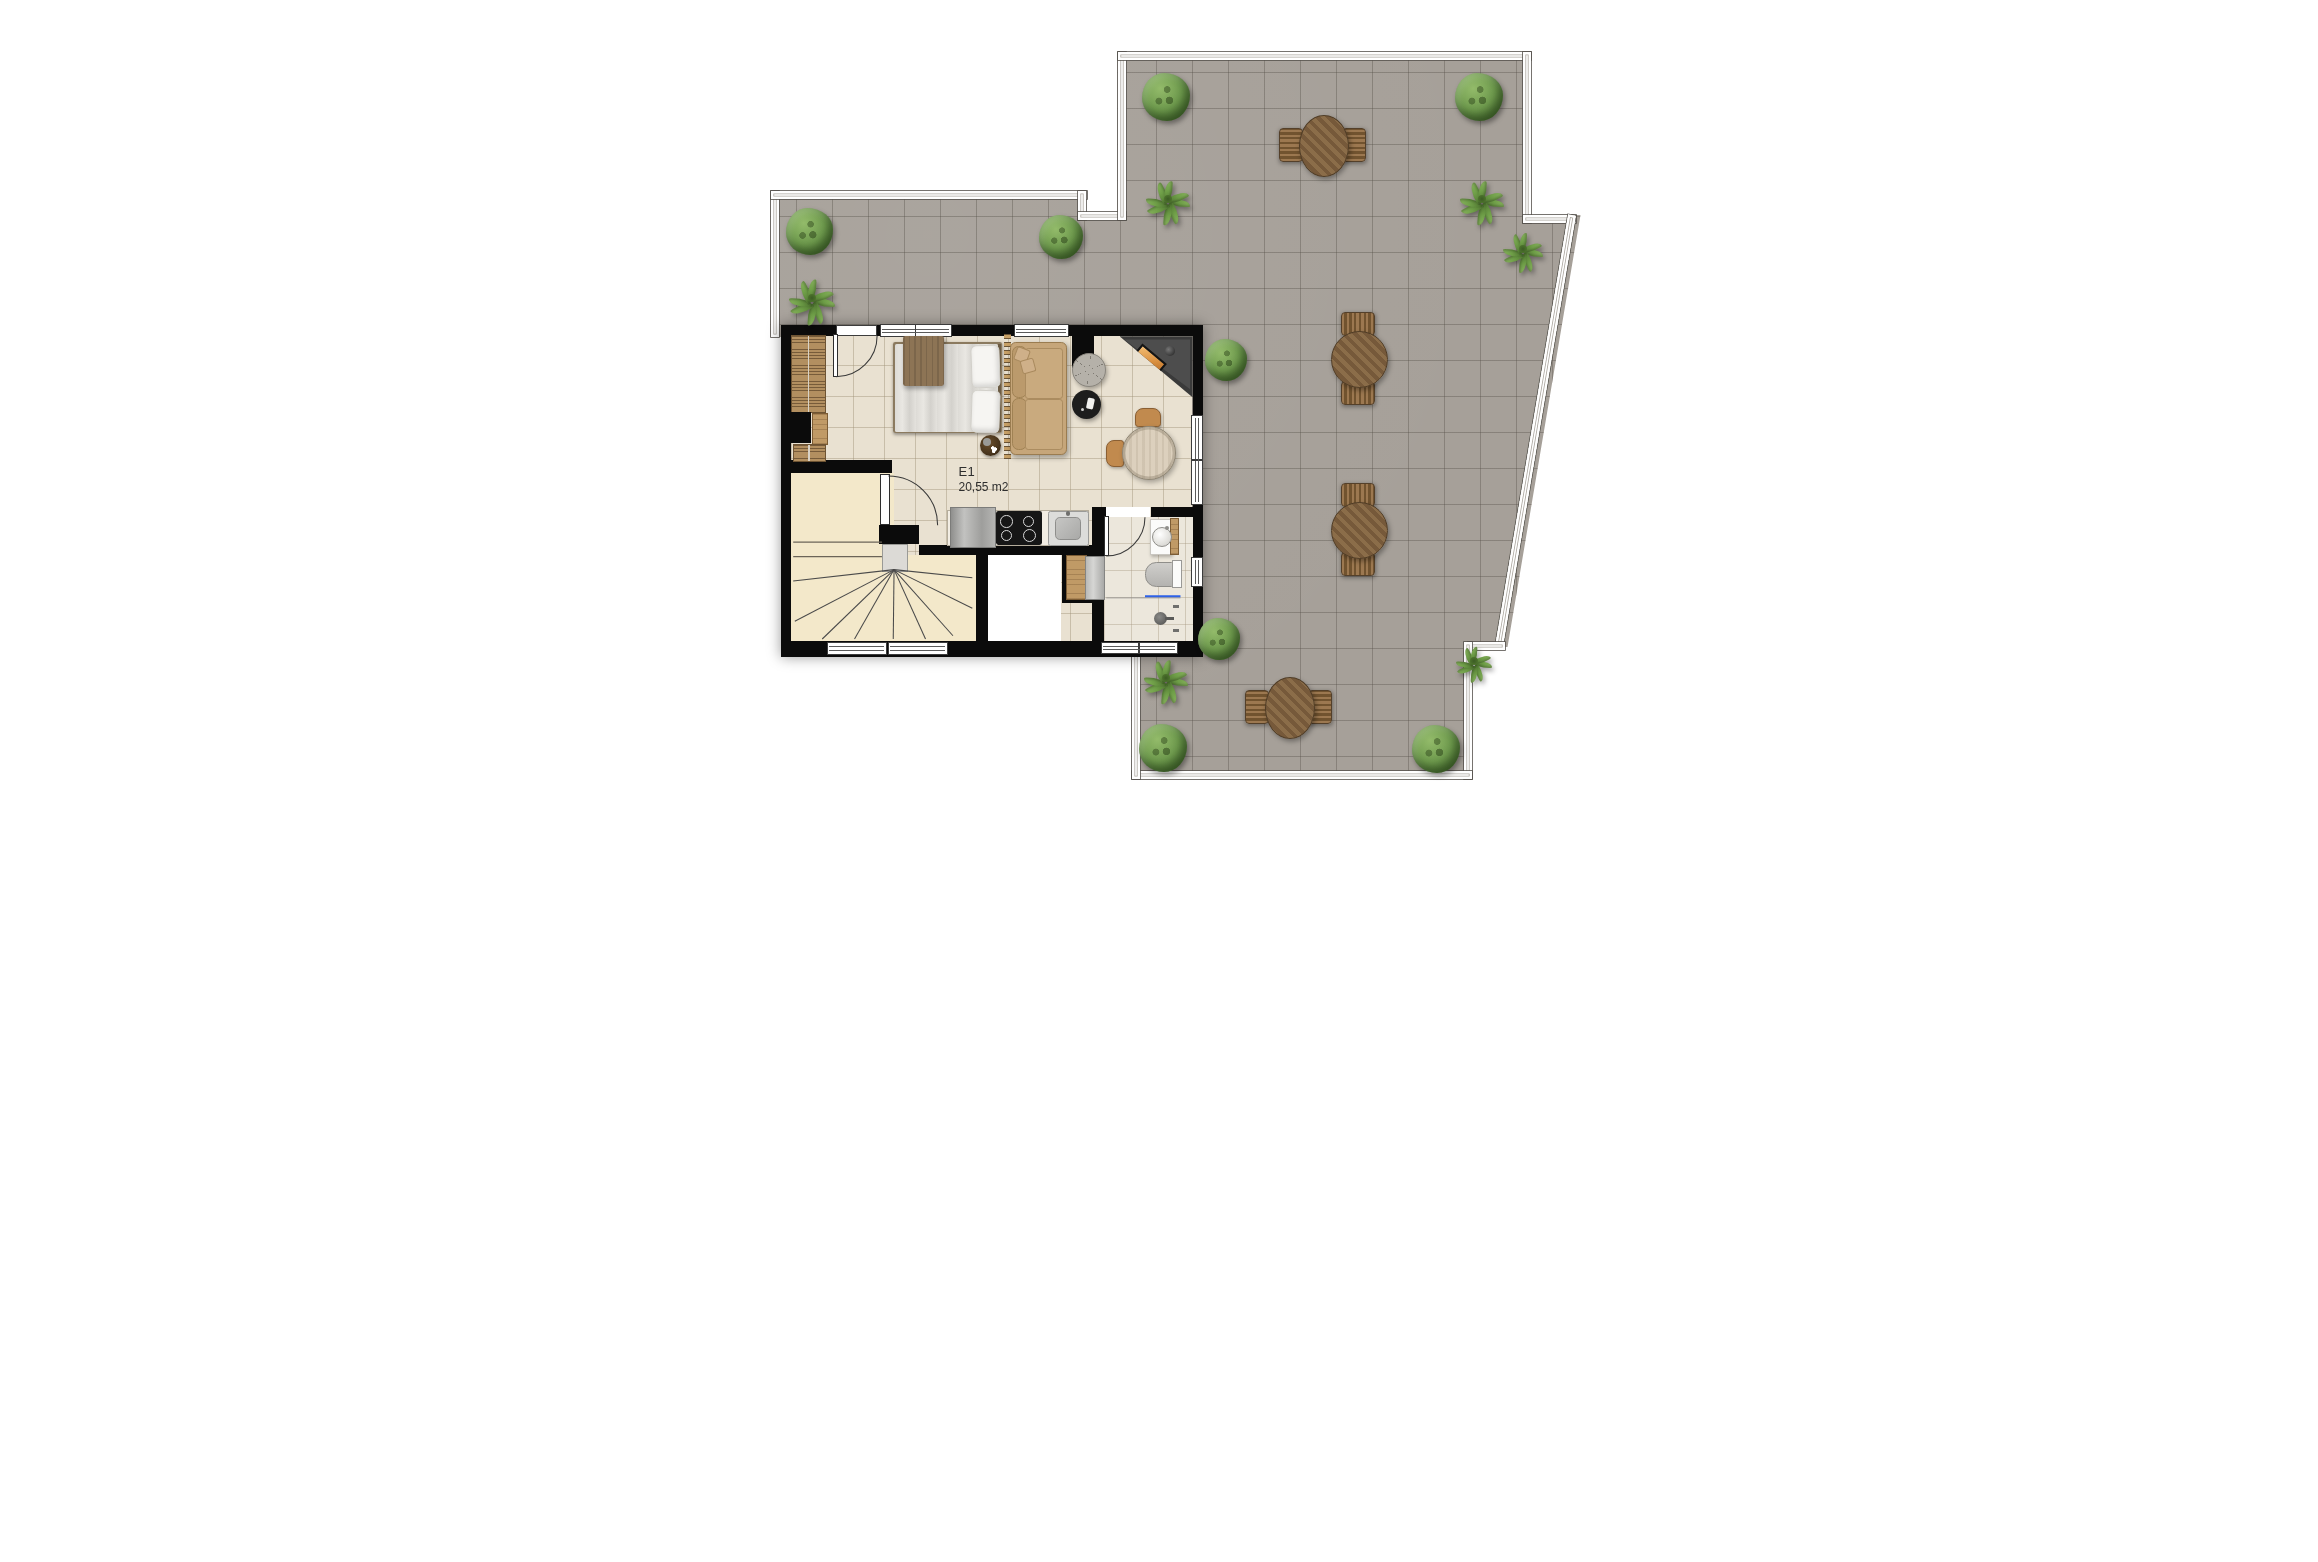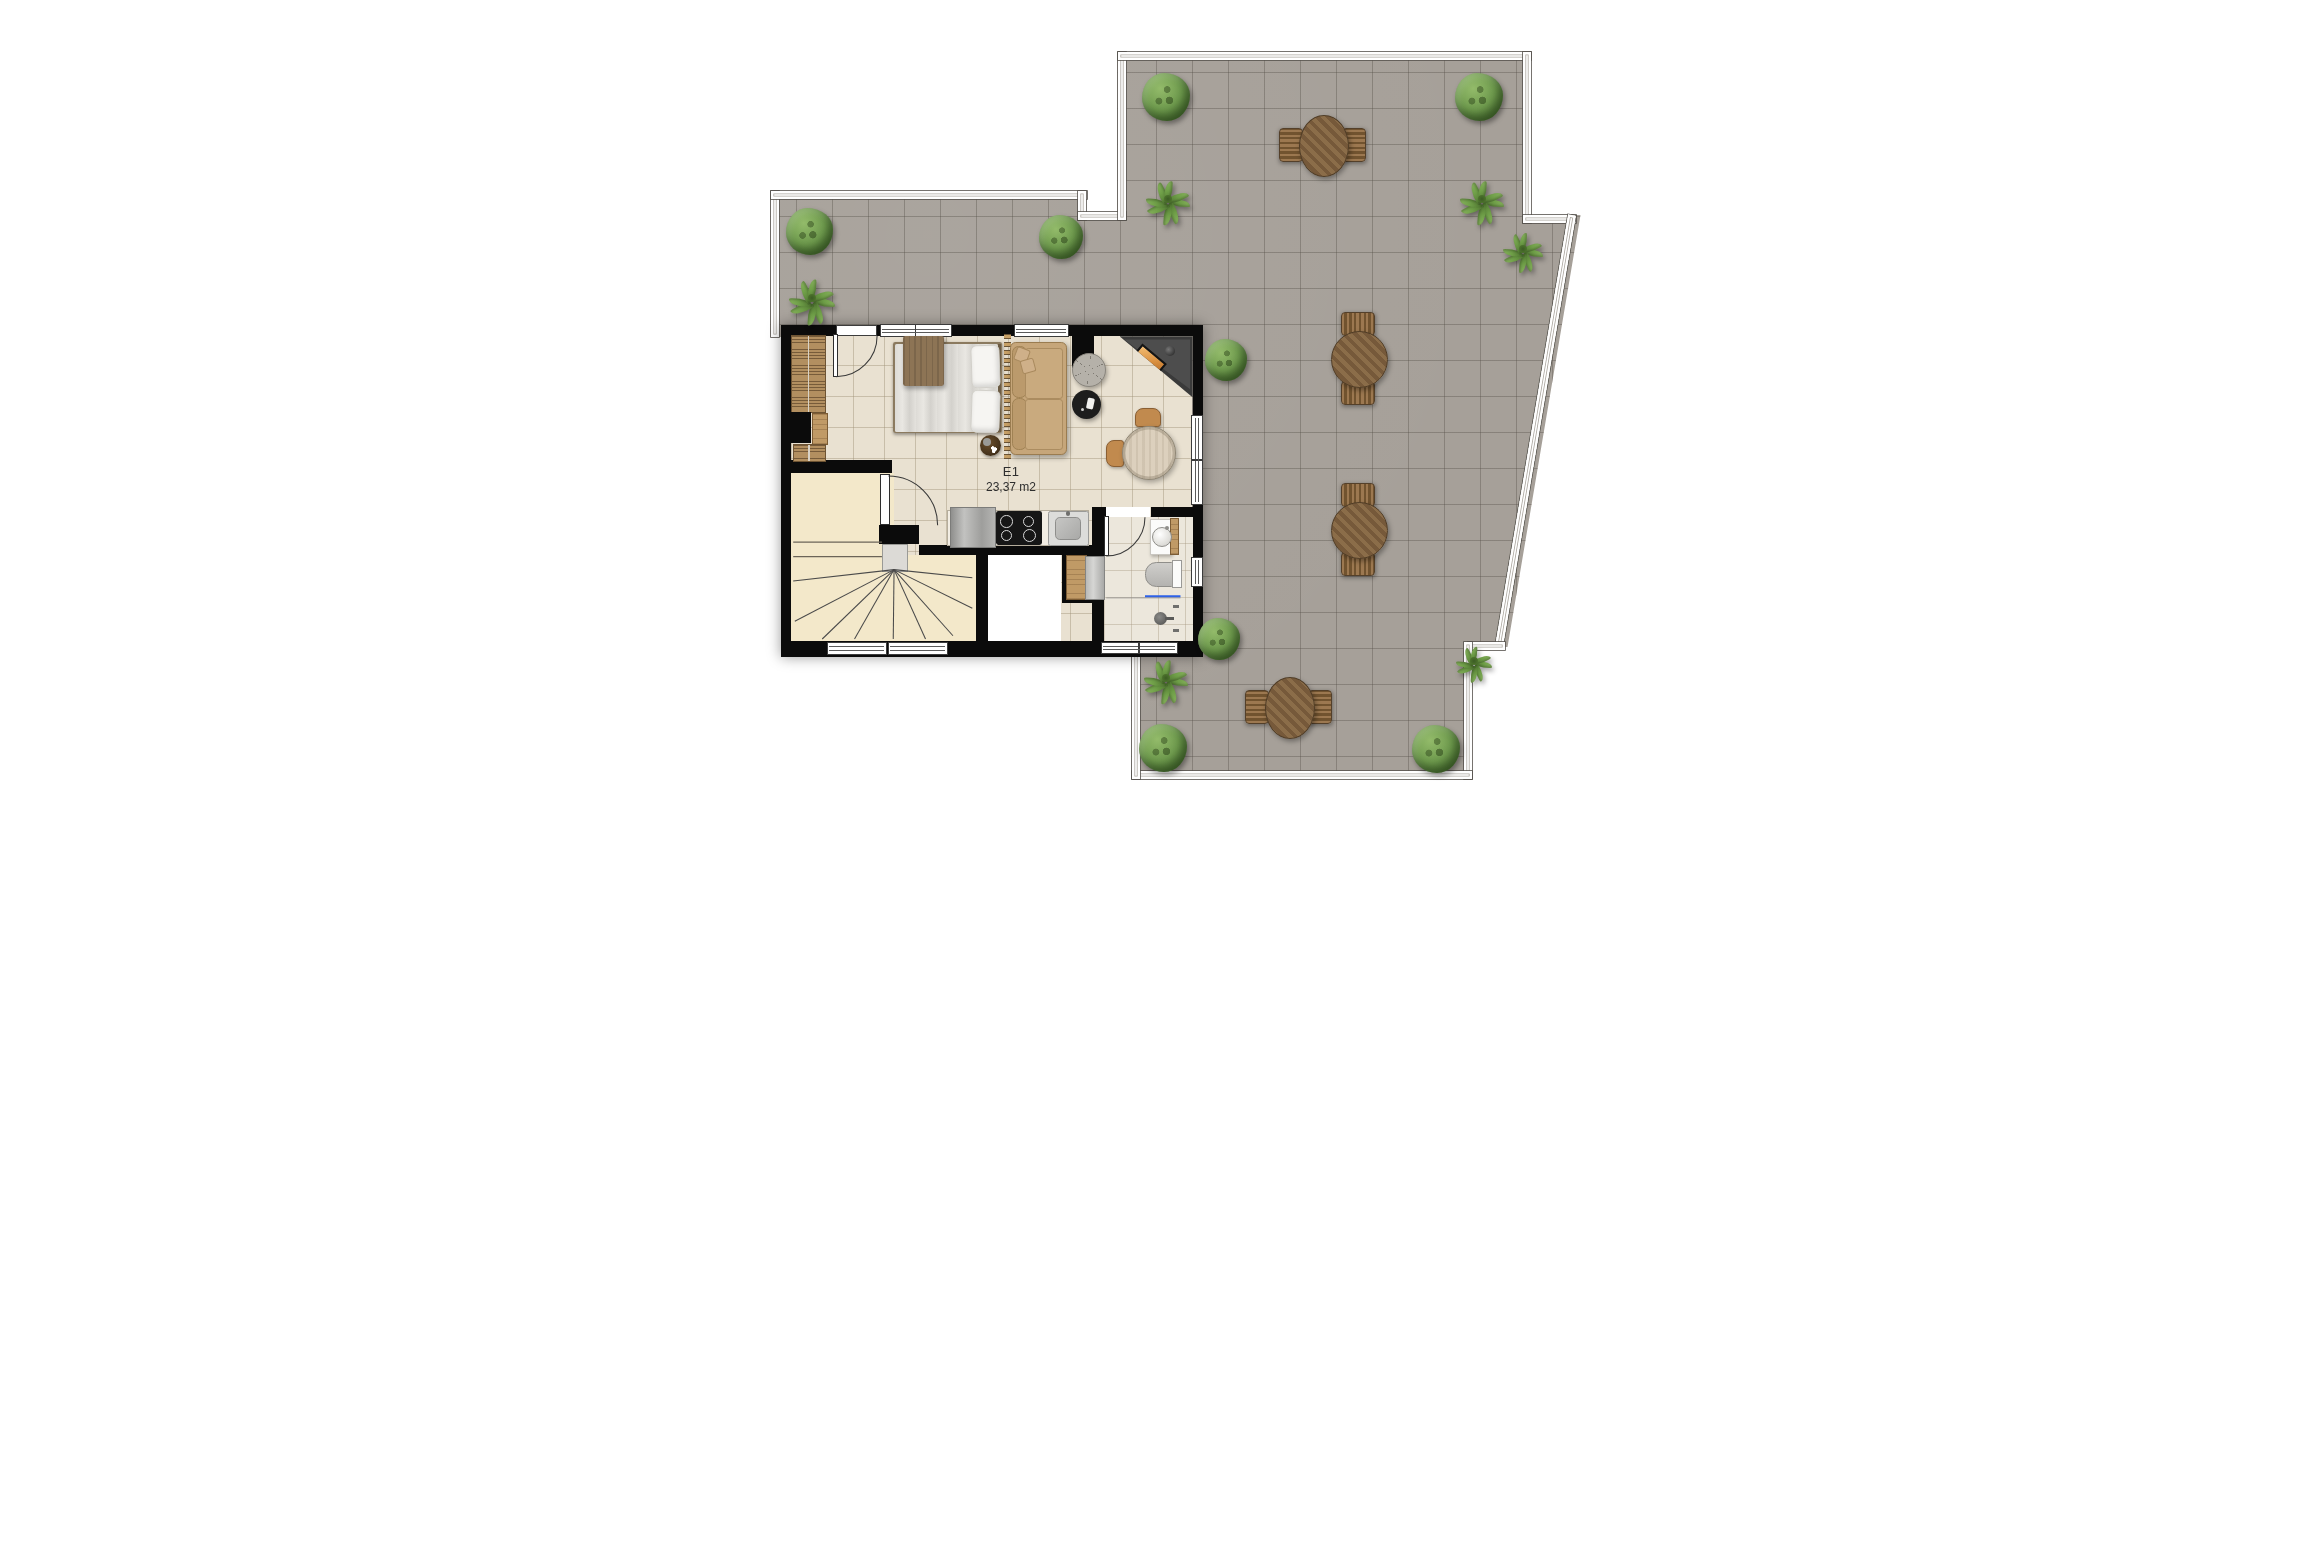--- a/index.html
+++ b/index.html
@@ -74,21 +74,21 @@
     background:radial-gradient(circle at 38% 32%,#93bb6a,#6f9b4e 48%,#527b38 82%,#43662c);
     box-shadow:inset -4px -5.7px 8px rgba(20,40,10,.5), inset 3.2px 4px 6.5px rgba(255,255,255,.18);}
   .bush::before{content:'';position:absolute;inset:15%;border-radius:inherit;
     background:radial-gradient(circle at 62% 60%, rgba(30,50,15,.45) 0 12%,transparent 14%),
                radial-gradient(circle at 30% 62%, rgba(30,50,15,.4) 0 10%,transparent 12%),
                radial-gradient(circle at 55% 28%, rgba(30,50,15,.4) 0 10%,transparent 12%);}
   .palm-leaf{position:absolute;left:50%;top:50%;transform-origin:0 50%;
     background:linear-gradient(90deg,#4e7430,#6f9f48 55%,#86b25c);
     border-radius:12% 100% 12% 100%;box-shadow:inset 0 -1.6px 2.4px rgba(0,0,0,.25);}
   .palm-core{position:absolute;left:50%;top:50%;width:8px;height:8px;margin:-4px 0 0 -4px;border-radius:50%;background:radial-gradient(circle,#3c5c24,#537c30);}
-  .label{color:#2e2e2e;text-align:center;line-height:1.25;}
+  .label{color:#2e2e2e;line-height:1.25;}
   .label .big{font-size:13px;letter-spacing:0.4px;}
   .label .small{font-size:12px;}
   svg.overlay{position:absolute;left:0;top:0;pointer-events:none;}
 </style>
 </head>
 <body>
 
 <div class="canvas">
 
   <div class="abs terrace" style="left:0;top:0;width:1159px;height:781px;"></div>
@@ -221,21 +221,21 @@
     <div class="abs toilet-tank" style="left:391px;top:235px;width:8px;height:26px;"></div>
     <div class="abs round" style="left:373px;top:287px;width:13px;height:13px;background:radial-gradient(circle at 40% 38%,#8a8a88,#4d4d4b);"></div>
     <div class="abs" style="left:384px;top:292px;width:9.7px;height:3.2px;background:#5a5a58;"></div>
     <div class="abs" style="left:392px;top:280px;width:6.5px;height:3.2px;background:#6f6f6d;"></div>
     <div class="abs" style="left:392px;top:304px;width:6.5px;height:3.2px;background:#6f6f6d;"></div>
 
     <div class="abs newel" style="left:101px;top:219px;width:24px;height:26px;"></div>
 
     <div class="abs label" style="left:178px;top:139px;width:105px;">
       <div class="big">E1</div>
-      <div class="small">23,37 m2</div>
+      <div class="small">20,55 m2</div>
     </div>
   </div>
 
   <svg class="overlay" width="1159" height="781" viewBox="0 0 1436 968">
     <path d="M 368 416 A 51 51 0 0 1 317 467" fill="none" stroke="#3a3a3a" stroke-width="1.3"></path>
     <path d="M 382 590 A 61 61 0 0 1 443 651" fill="none" stroke="#3a3a3a" stroke-width="1.3"></path>
     <path d="M 652 689 A 48 48 0 0 0 700 641" fill="none" stroke="#3a3a3a" stroke-width="1.3"></path>
     <g stroke="#6b6458" stroke-width="1.6">
       <line x1="264" y1="672" x2="374" y2="672"></line>
       <line x1="264" y1="690" x2="374" y2="690"></line>

